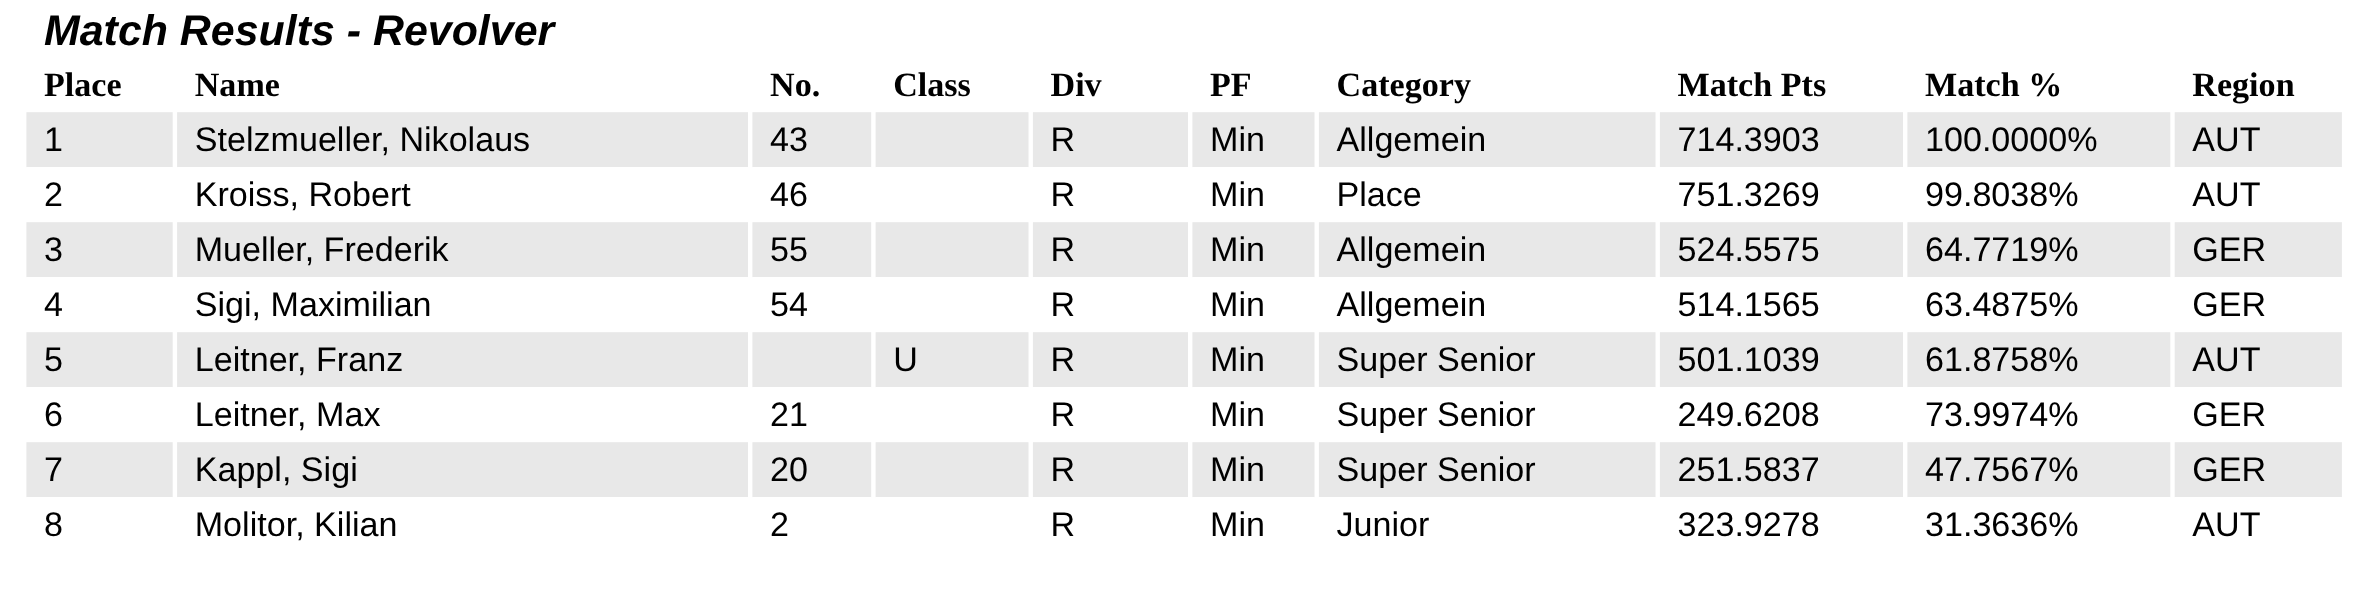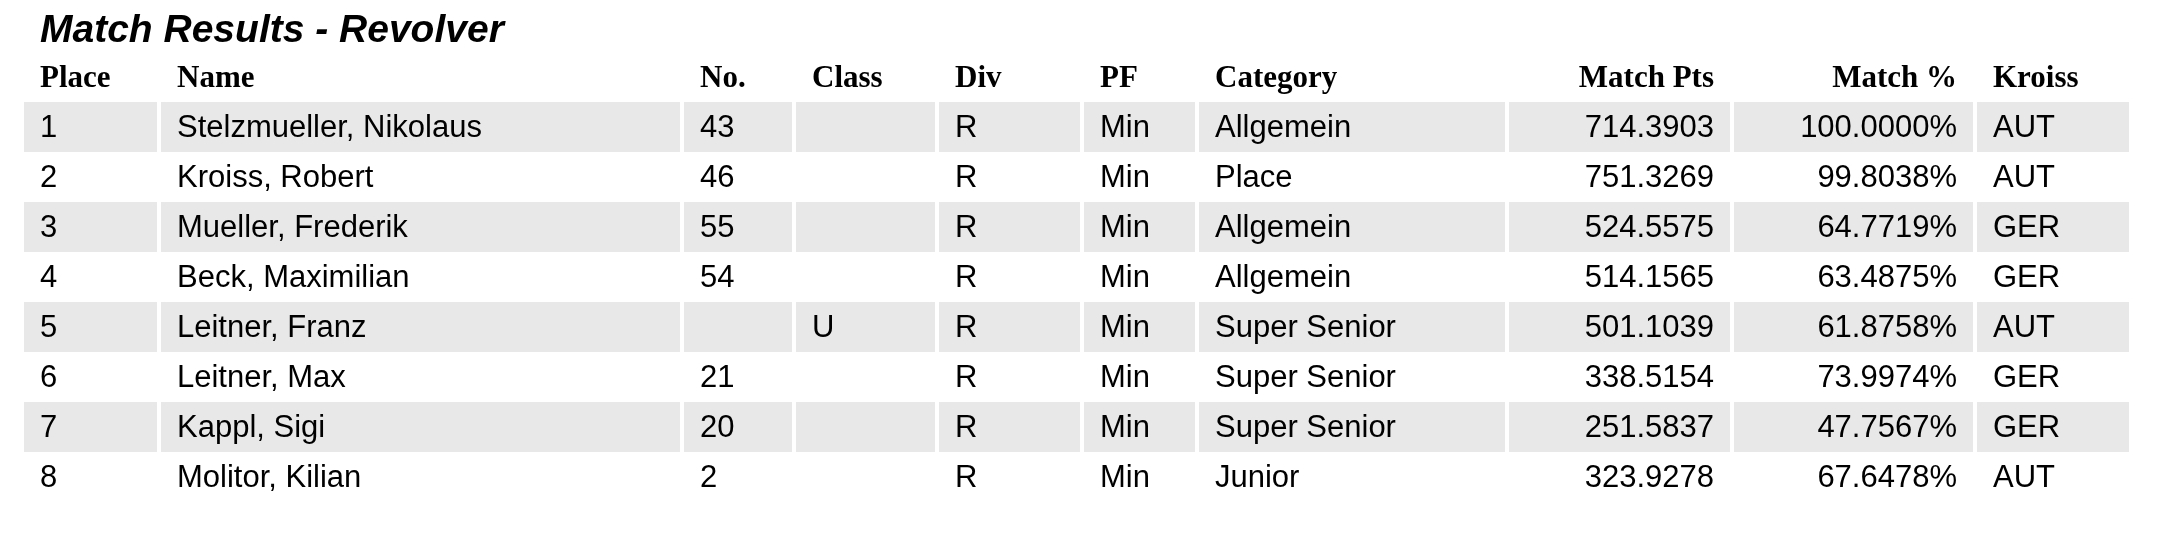--- a/index.html
+++ b/index.html
@@ -58,21 +58,21 @@
     font-weight: bold;
     background: #ffffff;
     font-family: Liberation Serif, serif;
   }
   tbody tr:nth-child(odd) td {
     background: #e8e8e8;
   }
   tbody tr:nth-child(even) td {
     background: #ffffff;
   }
-  .align-right { text-align: right; }
+  .align-right { }
 </style>
 </head>
 <body>
 
 <div class="page">
   <h1 class="page-title">Match Results - Revolver</h1>
 
   <table class="results">
     <colgroup>
       <col class="c1">
@@ -90,21 +90,21 @@
       <tr>
           <th>Place</th>
           <th>Name</th>
           <th>No.</th>
           <th>Class</th>
           <th>Div</th>
           <th>PF</th>
           <th>Category</th>
           <th class="align-right">Match Pts</th>
           <th class="align-right">Match %</th>
-          <th>Kroiss</th>
+          <th>Region</th>
         </tr>
     </thead>
     <tbody>
         <tr>
           <td>1</td>
           <td>Stelzmueller, Nikolaus</td>
           <td>43</td>
           <td></td>
           <td>R</td>
           <td>Min</td>
@@ -132,21 +132,21 @@
           <td></td>
           <td>R</td>
           <td>Min</td>
           <td>Allgemein</td>
           <td class="align-right">524.5575</td>
           <td class="align-right">64.7719%</td>
           <td>GER</td>
         </tr>
         <tr>
           <td>4</td>
-          <td>Beck, Maximilian</td>
+          <td>Sigi, Maximilian</td>
           <td>54</td>
           <td></td>
           <td>R</td>
           <td>Min</td>
           <td>Allgemein</td>
           <td class="align-right">514.1565</td>
           <td class="align-right">63.4875%</td>
           <td>GER</td>
         </tr>
         <tr>
@@ -162,21 +162,21 @@
           <td>AUT</td>
         </tr>
         <tr>
           <td>6</td>
           <td>Leitner, Max</td>
           <td>21</td>
           <td></td>
           <td>R</td>
           <td>Min</td>
           <td>Super Senior</td>
-          <td class="align-right">338.5154</td>
+          <td class="align-right">249.6208</td>
           <td class="align-right">73.9974%</td>
           <td>GER</td>
         </tr>
         <tr>
           <td>7</td>
           <td>Kappl, Sigi</td>
           <td>20</td>
           <td></td>
           <td>R</td>
           <td>Min</td>
@@ -187,18 +187,18 @@
         </tr>
         <tr>
           <td>8</td>
           <td>Molitor, Kilian</td>
           <td>2</td>
           <td></td>
           <td>R</td>
           <td>Min</td>
           <td>Junior</td>
           <td class="align-right">323.9278</td>
-          <td class="align-right">67.6478%</td>
+          <td class="align-right">31.3636%</td>
           <td>AUT</td>
         </tr>
       </tbody>
   </table>
 </div>
 
 </body></html>

